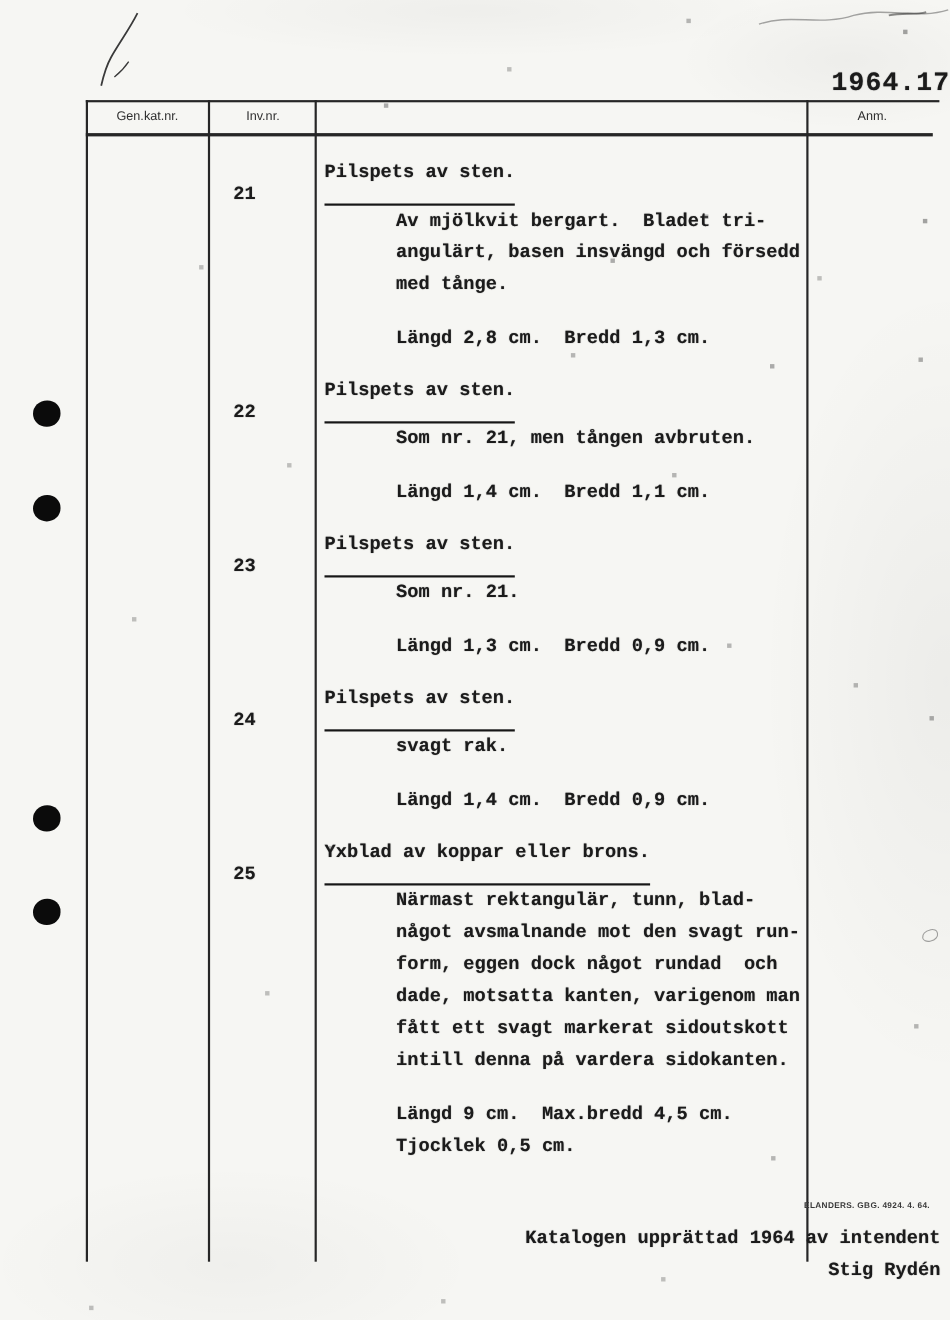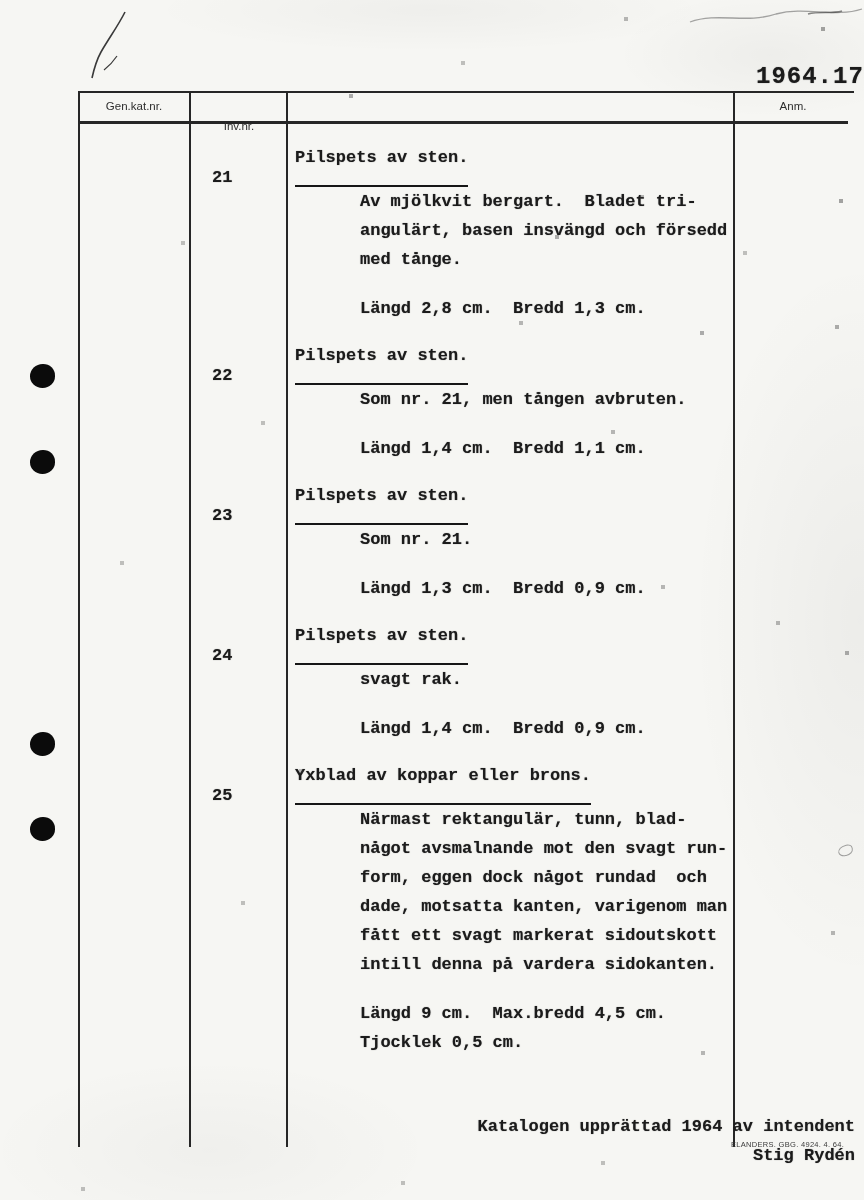--- a/index.html
+++ b/index.html
@@ -24,40 +24,40 @@
   .hline.sep    { left:78px;  top:121px; width:770px; height:3px; }
   .vline        { width:2px;  top:91px;  height:1056px; }
   .vline.v1 { left:78px; }  .vline.v2 { left:189px; }
   .vline.v3 { left:286px; } .vline.v4 { left:733px; }
   
   .col-label {
     position:absolute; top:100px; transform:translateX(-50%);
     font-family:"Liberation Sans", sans-serif; font-size:11.5px; color:#2e2e2e;
     white-space:nowrap;
   }
-  .col-label.c1 { left:134px; } .col-label.c2 { left:239px;margin-top:20px; } .col-label.c4 { left:793px; }
+  .col-label.c1 { left:134px; } .col-label.c2 { left:239px; } .col-label.c4 { left:793px; }
   
   .page-number {
     position:absolute; left:756px; top:62px;
     font-size:24px; font-weight:700; letter-spacing:1px;
     text-shadow:0 0 1px rgba(20,20,20,0.6);
   }
   
   .content { position:absolute; left:190px; top:143px; width:665px; }
   .entry { position:relative; padding-left:105px; margin-bottom:18px; }
   .inv { position:absolute; left:22px; top:0;margin-top:20px; }
   .heading { display:inline-block; border-bottom:2.5px solid #161616; padding-bottom:13px; }
   .desc { margin-left:65px; }
   .meas { margin-left:65px; margin-top:20px; }
   .footer { margin-top:55px; padding-left:64px;text-align:right; }
   .footer .f2 { margin-left:45px; }
   
   .printer-mark {
-    position:absolute; left:731px; top:1140px;
-    font-family:"Liberation Sans", sans-serif; font-size:7.5px; font-weight:400;
+    position:absolute; left:731px; top:1091px;
+    font-family:"Liberation Sans", sans-serif; font-size:7.5px; font-weight:700;
     letter-spacing:0.3px; color:#3a3a3a; white-space:nowrap;
   }
   
   .hole { position:absolute; left:30px; width:25px; height:24px;
           background:#0b0b0b; border-radius:52% 48% 50% 50%; }
   .hole.h1 { top:364px; } .hole.h2 { top:450px; }
   .hole.h3 { top:732px; } .hole.h4 { top:817px; }
   
   .squiggle { position:absolute; pointer-events:none; }
   .smudge {

